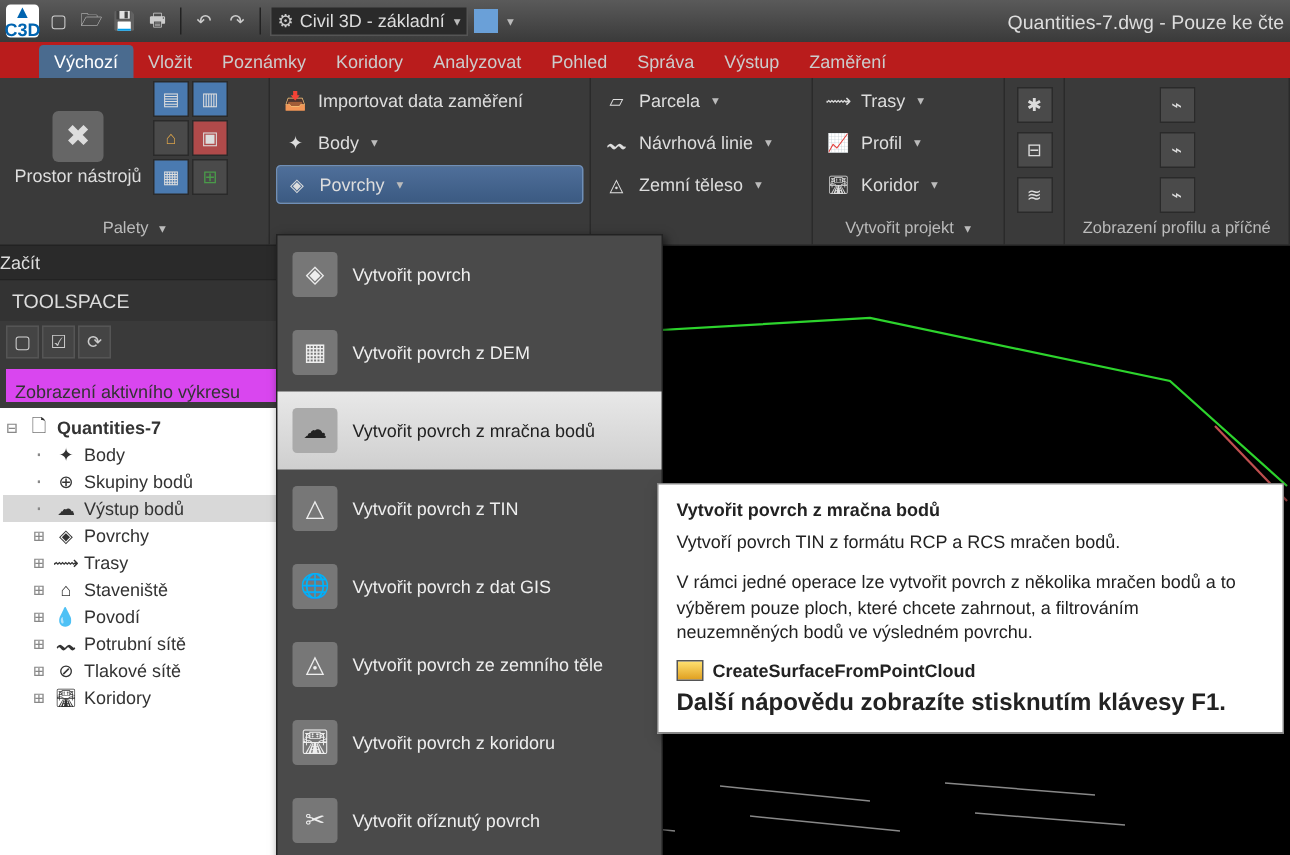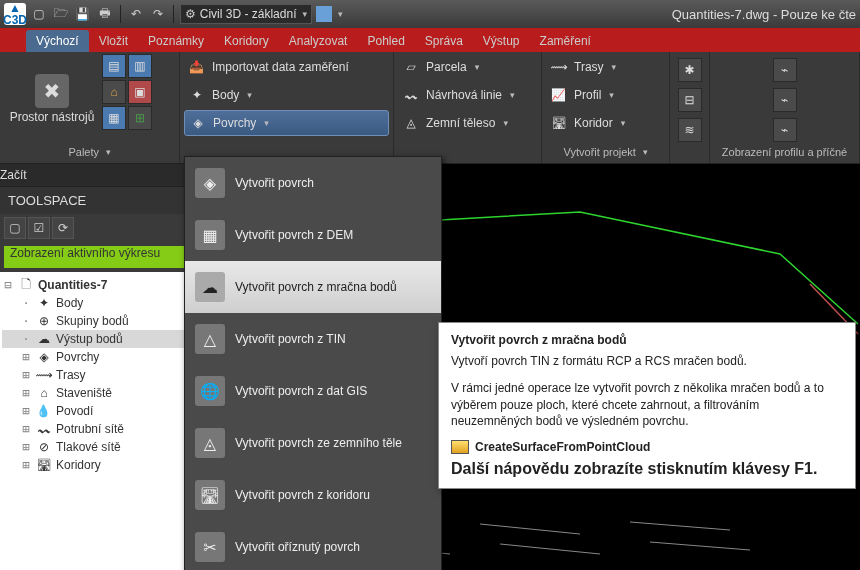--- a/index.html
+++ b/index.html
@@ -35,21 +35,21 @@
   .drop-arrow{color:#bbb;font-size:9px;margin-left:2px;}
   .col{display:flex;flex-direction:column;}
   
   
   .main{position:absolute;top:164px;left:0;right:0;bottom:0;display:flex;}
   .leftcol{width:250px;background:#3a3a3a;display:flex;flex-direction:column;}
   .start-tab{background:#2a2a2a;padding:4px 0;border-bottom:1px solid #222;}
   .toolspace-hdr{background:#333;padding:6px 8px;font-size:13px;color:#ddd;}
   .toolspace-icons{height:28px;background:#3a3a3a;display:flex;align-items:center;gap:2px;padding:0 4px;}
   .ts-ico{width:22px;height:22px;border:1px solid #555;background:#444;display:flex;align-items:center;justify-content:center;color:#ccc;}
-  .ts-sel{height:22px;background:#84cc16;color:#333;flex:1;margin:4px;display:flex;align-items:flex-start;padding:0 6px;font-size:11px;}
+  .ts-sel{height:22px;background:#d946ef;color:#333;flex:1;margin:4px;display:flex;align-items:flex-end;padding:0 6px;font-size:11px;}
   .tree{background:#fff;flex:1;color:#333;padding:4px 2px;overflow:hidden;}
   .tree-row{display:flex;align-items:center;gap:4px;padding:1px 0;white-space:nowrap;cursor:pointer;}
   .tree-row.sel{background:#d8d8d8;}
   .expander{width:12px;text-align:center;color:#888;font-family:monospace;cursor:pointer;}
   .tree-ico{width:16px;height:16px;display:flex;align-items:center;justify-content:center;font-size:12px;}
   .indent1{padding-left:18px;}
   
   
   .canvas{flex:1;background:#000;position:relative;overflow:hidden;}
   .model-label{position:absolute;top:6px;left:12px;color:#ccc;}

